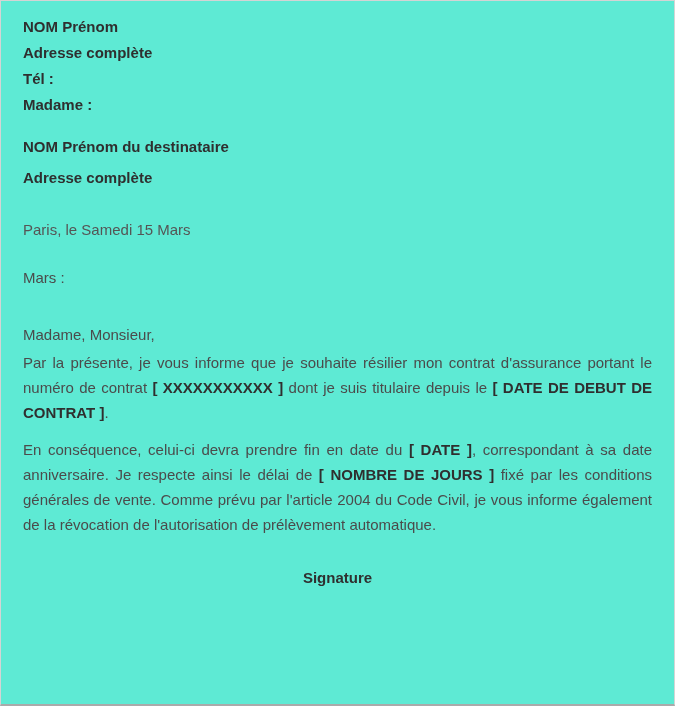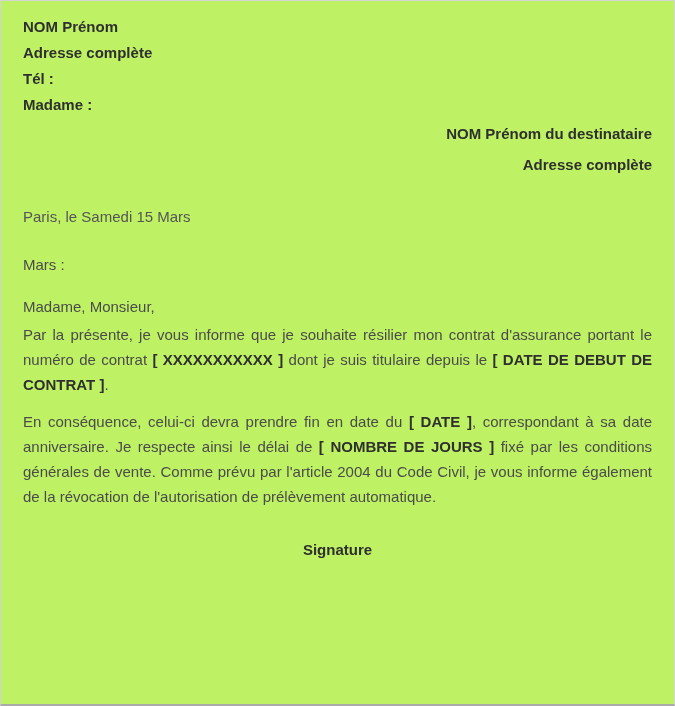--- a/index.html
+++ b/index.html
@@ -5,54 +5,53 @@
   html, body {
     margin: 0;
     padding: 0;
     background: #ffffff;
   }
   .page {
     position: relative;
     width: 675px;
     height: 706px;
     box-sizing: border-box;
-    background: #bef264;
+    background: #5eead4;
     border: 1px solid #d4d4d4;
     border-bottom: 2px solid #aaaaaa;
     padding: 13px 22px 0 22px;
     font-family: "Liberation Sans", sans-serif;
     font-size: 15px;
     color: #4b4b4b;
     overflow: hidden;
   }
   .sender-line {
     font-weight: bold;
     color: #2f2f2f;
     line-height: 26px;
   }
   .recipient-block {
-    margin-top: 0;
-    text-align: right;
+    margin-top: 13px;
   }
   .recipient-line {
     font-weight: bold;
     color: #2f2f2f;
     line-height: 31px;
   }
   .date-line {
     margin-top: 24px;
     line-height: 26px;
     color: #555555;
   }
   .subject-line {
     margin-top: 22px;
     line-height: 26px;
   }
   .salutation-line {
-    margin-top: 16px;
+    margin-top: 31px;
     line-height: 26px;
   }
   .para {
     text-align: justify;
     line-height: 25px;
   }
   .para-1 { margin-top: 2px; }
   .para-2 { margin-top: 12px; }
   .para-3 { margin-top: 16px; }
   .ph {

